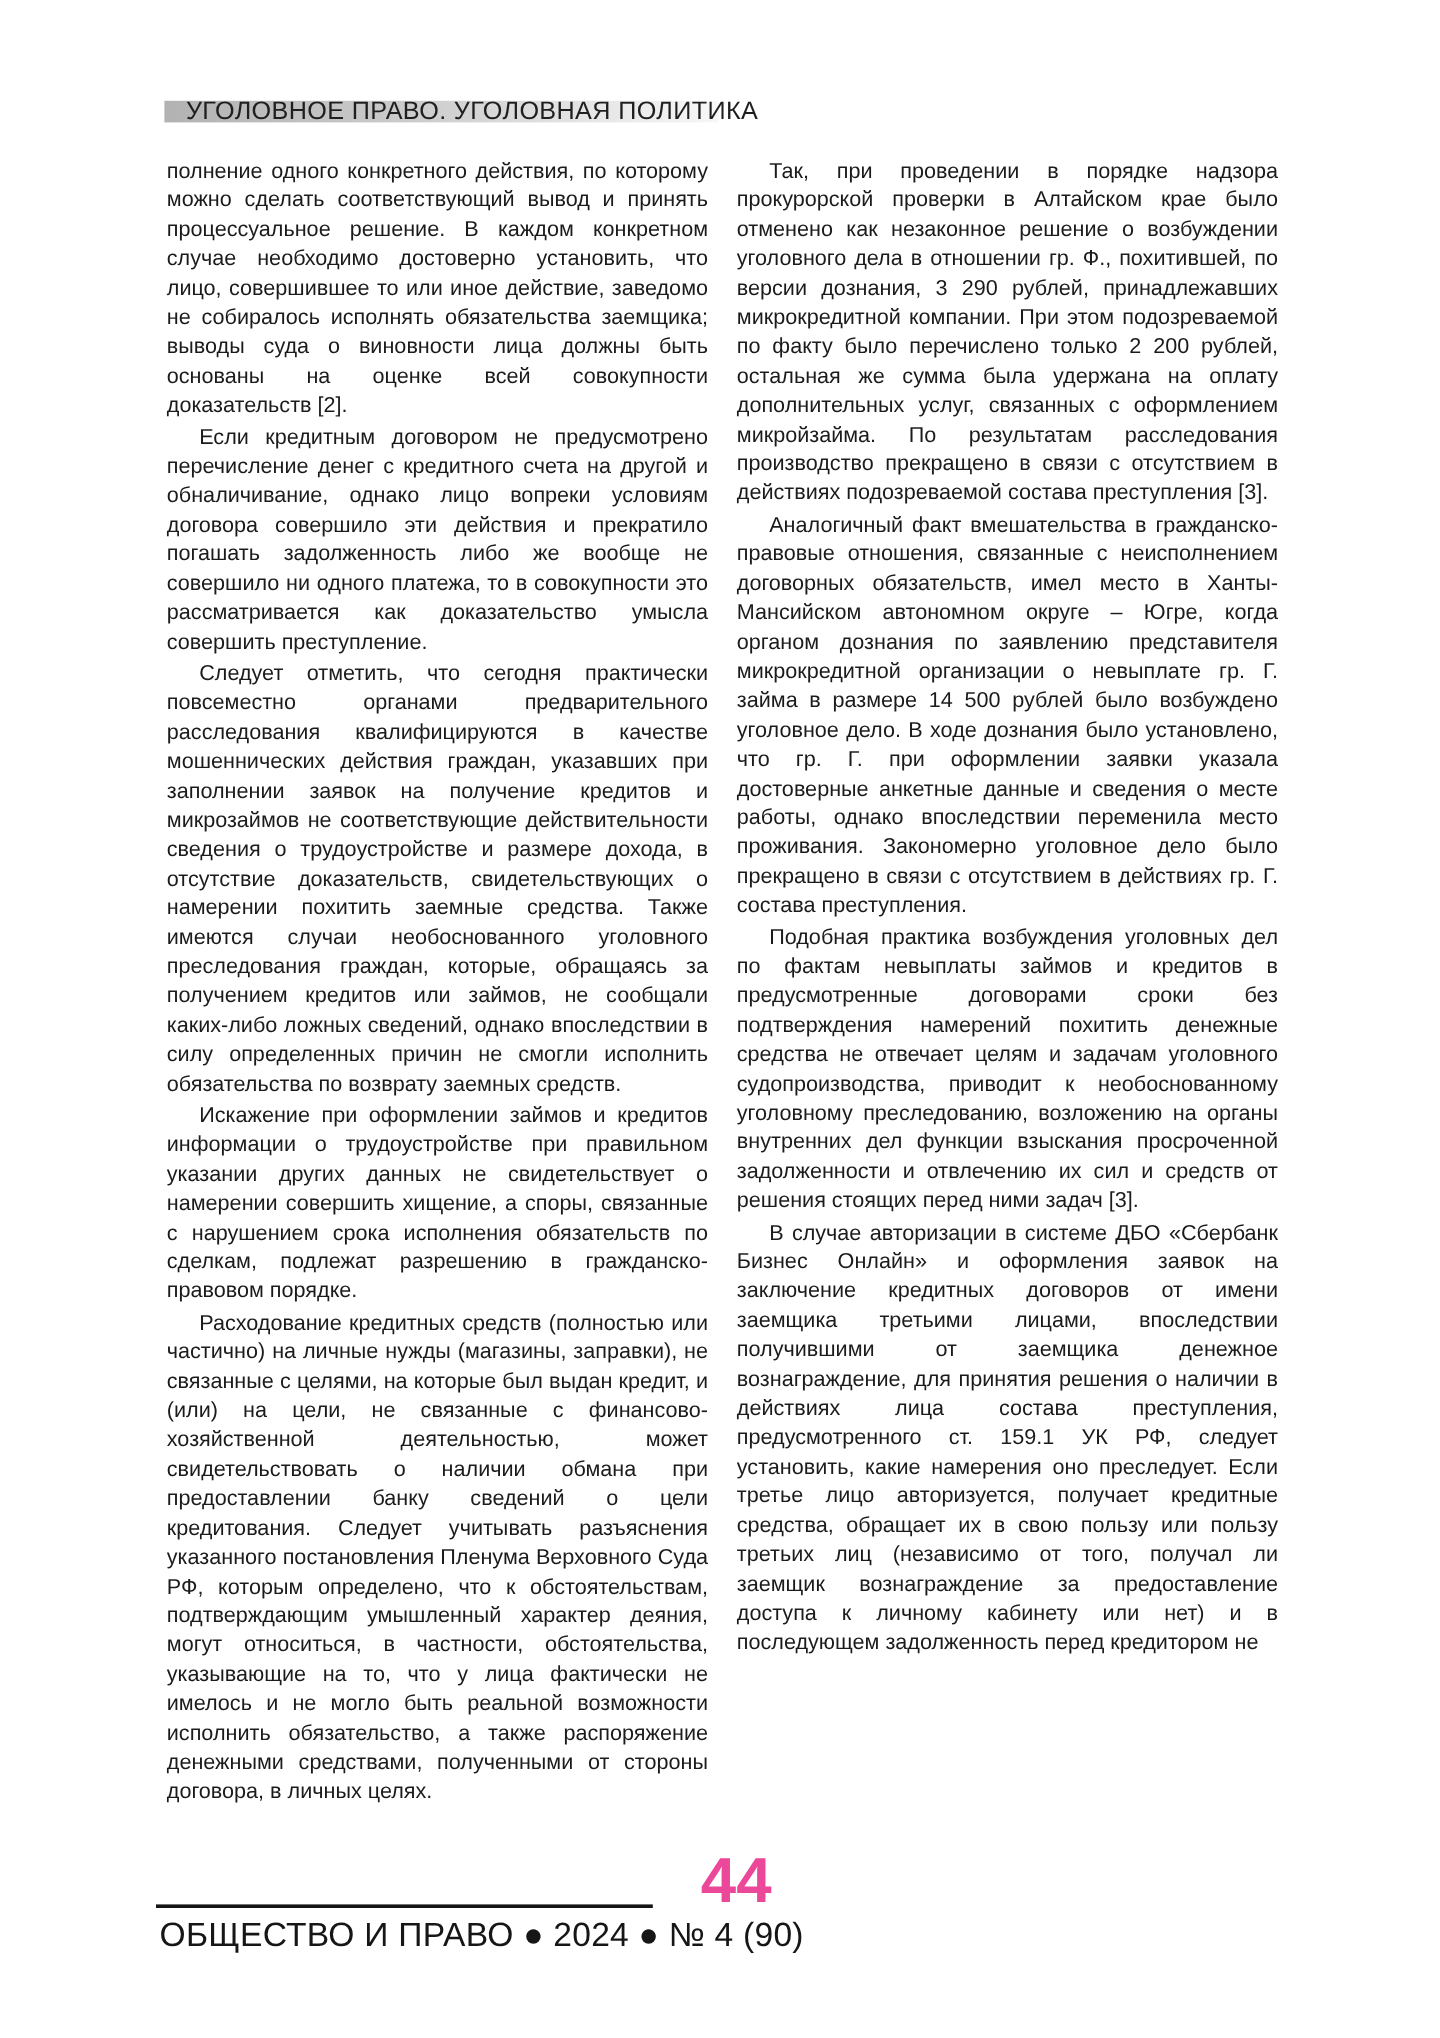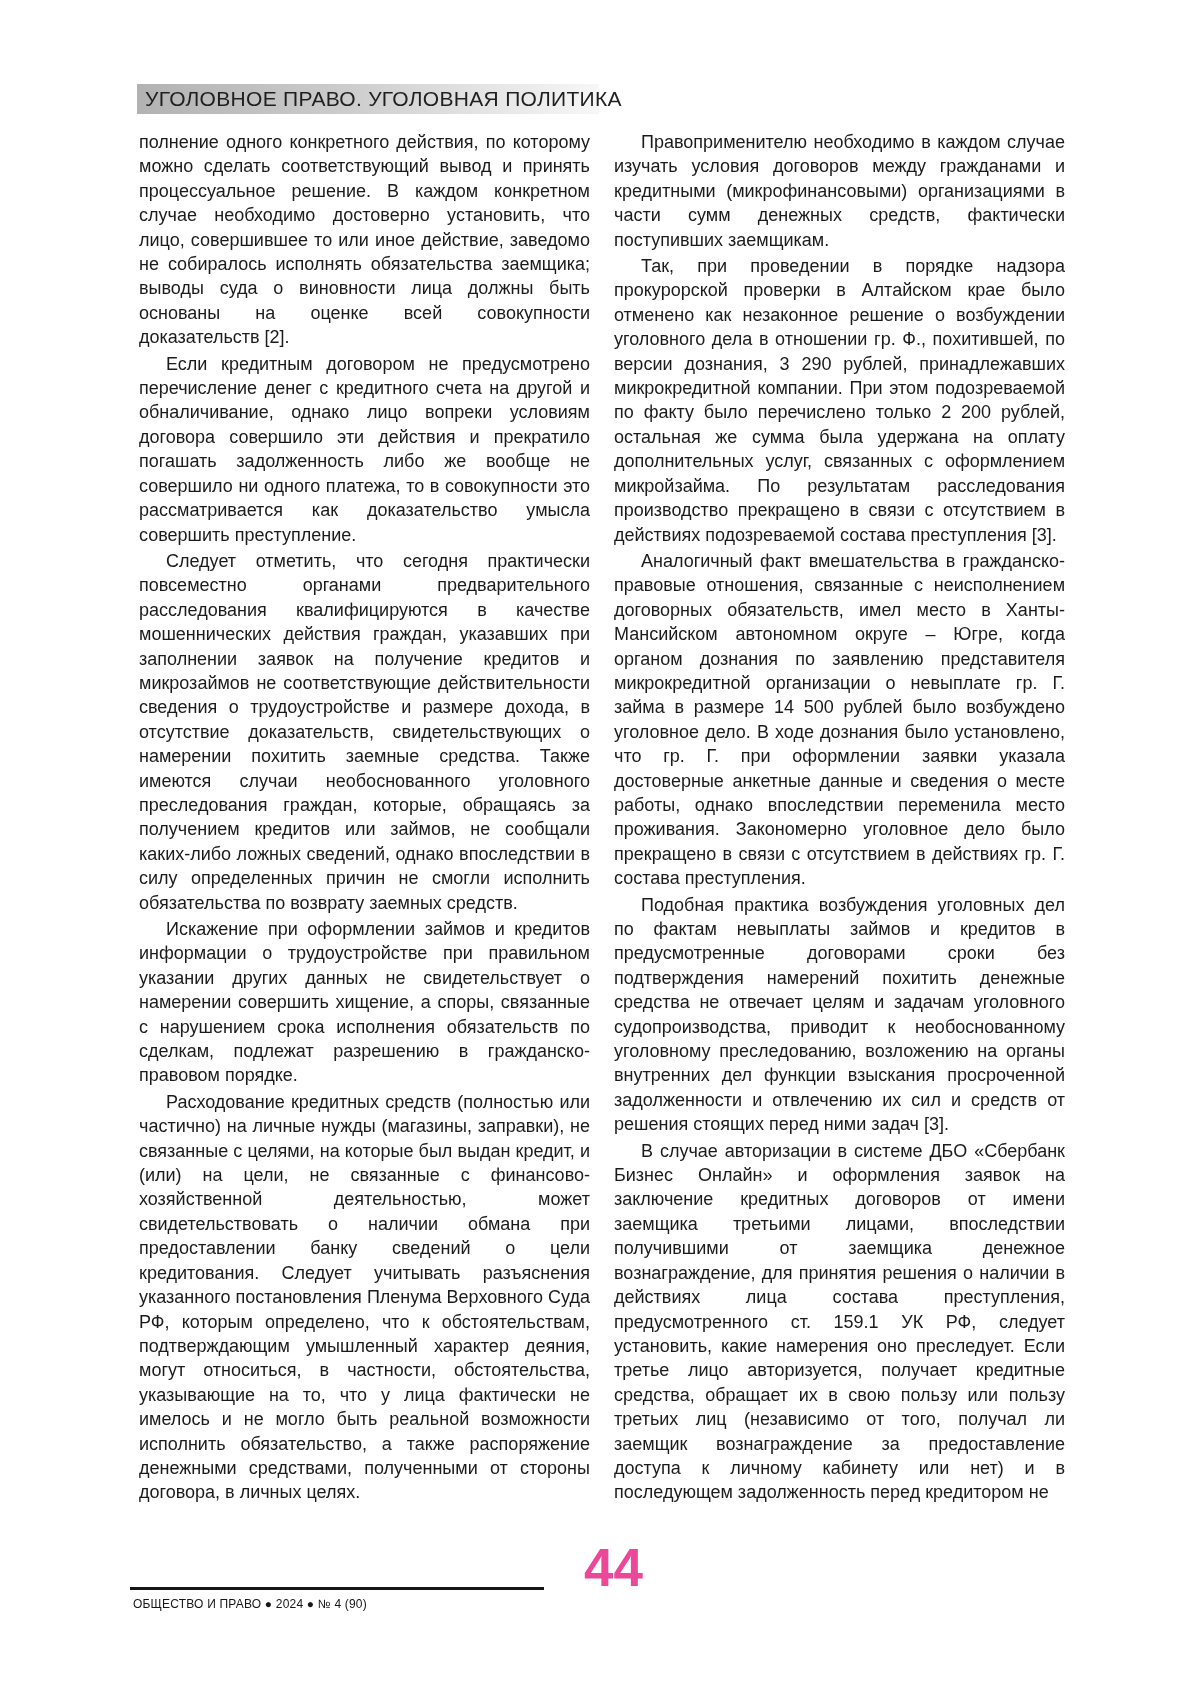--- a/index.html
+++ b/index.html
@@ -13,25 +13,25 @@
     height: 1698px;
     background: #ffffff;
     font-family: "Liberation Sans", sans-serif;
     overflow: hidden;
   }
   .header-bar {
     position: absolute;
     left: 137px;
     top: 84px;
     width: 462px;
-    height: 30px;
+    height: 18px;
     background: linear-gradient(to right, #b2b2b2 0%, #cccccc 45%, #e4e4e4 75%, #f7f7f7 100%);
     display: flex;
     align-items: center;
-    padding-left: 8px;
+    padding-left: 18px;
     box-sizing: border-box;
   }
   .header-bar .header-title {
     font-size: 21px;
     color: #1f1f1f;
     letter-spacing: 0.3px;
     white-space: nowrap;
   }
   .column {
     position: absolute;
@@ -65,21 +65,21 @@
     left: 130px;
     top: 1587px;
     width: 414px;
     height: 3px;
     background: #151515;
   }
   .footer-text {
     position: absolute;
     left: 133px;
     top: 1597px;
-    font-size: 12px;
+    font-size: 28px;
     color: #161616;
     letter-spacing: 0.2px;
     white-space: nowrap;
   }
 </style>
 </head>
 <body>
 
 <div class="page">
 
@@ -89,21 +89,20 @@
 
   <div class="column column-left">
     <p class="no-indent">полнение одного конкретного действия, по которому можно сделать соответствующий вывод и принять процессуальное решение. В каждом конкретном случае необходимо достоверно установить, что лицо, совершившее то или иное действие, заведомо не собиралось исполнять обязательства заемщика; выводы суда о виновности лица должны быть основаны на оценке всей совокупности доказательств [2].</p>
     <p>Если кредитным договором не предусмотрено перечисление денег с кредитного счета на другой и обналичивание, однако лицо вопреки условиям договора совершило эти действия и прекратило погашать задолженность либо же вообще не совершило ни одного платежа, то в совокупности это рассматривается как доказательство умысла совершить преступление.</p>
     <p>Следует отметить, что сегодня практически повсеместно органами предварительного расследования квалифицируются в качестве мошеннических действия граждан, указавших при заполнении заявок на получение кредитов и микрозаймов не соответствующие действительности сведения о трудоустройстве и размере дохода, в отсутствие доказательств, свидетельствующих о намерении похитить заемные средства. Также имеются случаи необоснованного уголовного преследования граждан, которые, обращаясь за получением кредитов или займов, не сообщали каких-либо ложных сведений, однако впоследствии в силу определенных причин не смогли исполнить обязательства по возврату заемных средств.</p>
     <p>Искажение при оформлении займов и кредитов информации о трудоустройстве при правильном указании других данных не свидетельствует о намерении совершить хищение, а споры, связанные с нарушением срока исполнения обязательств по сделкам, подлежат разрешению в гражданско-правовом порядке.</p>
     <p>Расходование кредитных средств (полностью или частично) на личные нужды (магазины, заправки), не связанные с целями, на которые был выдан кредит, и (или) на цели, не связанные с финансово-хозяйственной деятельностью, может свидетельствовать о наличии обмана при предоставлении банку сведений о цели кредитования. Следует учитывать разъяснения указанного постановления Пленума Верховного Суда РФ, которым определено, что к обстоятельствам, подтверждающим умышленный характер деяния, могут относиться, в частности, обстоятельства, указывающие на то, что у лица фактически не имелось и не могло быть реальной возможности исполнить обязательство, а также распоряжение денежными средствами, полученными от стороны договора, в личных целях.</p>
   </div>
 
   <div class="column column-right">
-    <p>Правоприменителю необходимо в каждом случае изучать условия договоров между гражданами и кредитными (микрофинансовыми) организациями в части сумм денежных средств, фактически поступивших заемщикам.</p>
     <p>Так, при проведении в порядке надзора прокурорской проверки в Алтайском крае было отменено как незаконное решение о возбуждении уголовного дела в отношении гр. Ф., похитившей, по версии дознания, 3&nbsp;290 рублей, принадлежавших микрокредитной компании. При этом подозреваемой по факту было перечислено только 2&nbsp;200 рублей, остальная же сумма была удержана на оплату дополнительных услуг, связанных с оформлением микройзайма. По результатам расследования производство прекращено в связи с отсутствием в действиях подозреваемой состава преступления [3].</p>
     <p>Аналогичный факт вмешательства в гражданско-правовые отношения, связанные с неисполнением договорных обязательств, имел место в Ханты-Мансийском автономном округе – Югре, когда органом дознания по заявлению представителя микрокредитной организации о невыплате гр. Г. займа в размере 14&nbsp;500 рублей было возбуждено уголовное дело. В ходе дознания было установлено, что гр. Г. при оформлении заявки указала достоверные анкетные данные и сведения о месте работы, однако впоследствии переменила место проживания. Закономерно уголовное дело было прекращено в связи с отсутствием в действиях гр. Г. состава преступления.</p>
     <p>Подобная практика возбуждения уголовных дел по фактам невыплаты займов и кредитов в предусмотренные договорами сроки без подтверждения намерений похитить денежные средства не отвечает целям и задачам уголовного судопроизводства, приводит к необоснованному уголовному преследованию, возложению на органы внутренних дел функции взыскания просроченной задолженности и отвлечению их сил и средств от решения стоящих перед ними задач [3].</p>
     <p>В случае авторизации в системе ДБО «Сбербанк Бизнес Онлайн» и оформления заявок на заключение кредитных договоров от имени заемщика третьими лицами, впоследствии получившими от заемщика денежное вознаграждение, для принятия решения о наличии в действиях лица состава преступления, предусмотренного ст. 159.1 УК РФ, следует установить, какие намерения оно преследует. Если третье лицо авторизуется, получает кредитные средства, обращает их в свою пользу или пользу третьих лиц (независимо от того, получал ли заемщик вознаграждение за предоставление доступа к личному кабинету или нет) и в последующем задолженность перед кредитором не</p>
   </div>
 
   <div class="page-number">44</div>
 
   <div class="footer-rule"></div>
 

